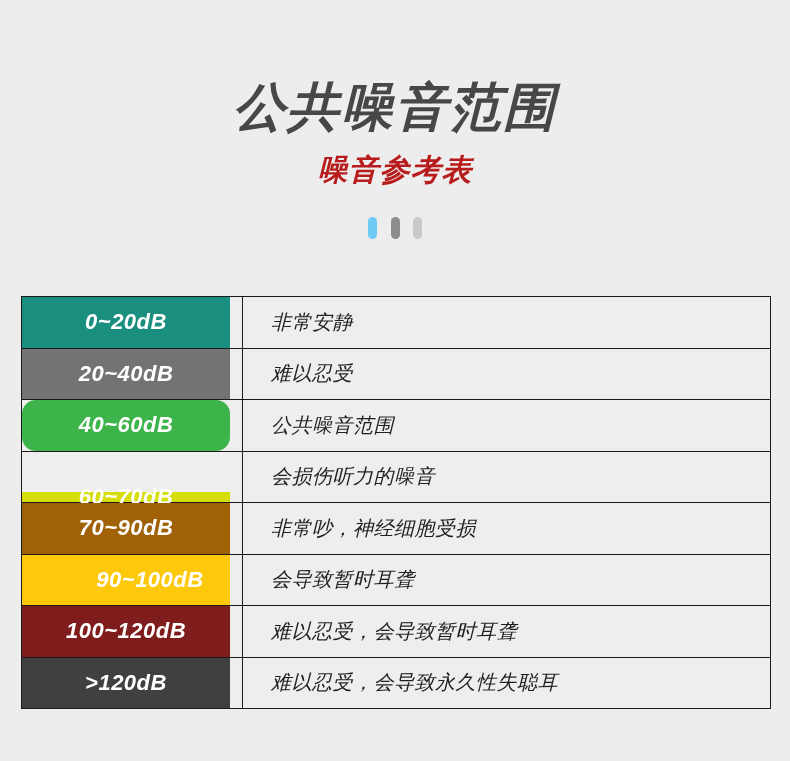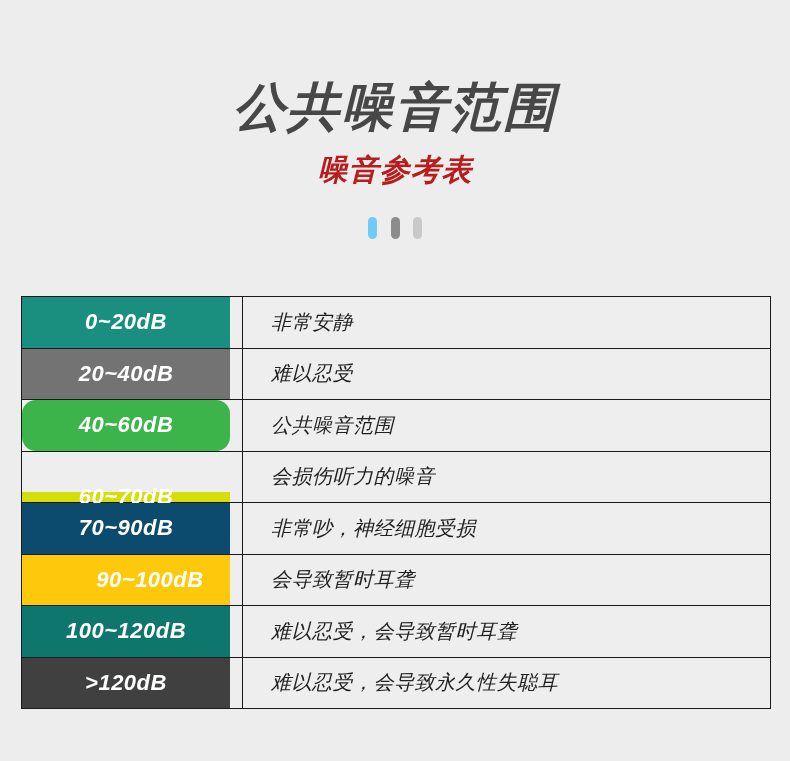--- a/index.html
+++ b/index.html
@@ -130,29 +130,29 @@
       </div>
       <div class="row">
         <div class="cell-level" style="background: rgb(60, 180, 74); border-radius: 14px;">40~60dB</div>
         <div class="cell-desc">公共噪音范围</div>
       </div>
       <div class="row">
         <div class="cell-level" style="background: rgb(214, 222, 9); margin-top: 40px;">60~70dB</div>
         <div class="cell-desc">会损伤听力的噪音</div>
       </div>
       <div class="row">
-        <div class="cell-level" style="background: #0c4a6e;">70~90dB</div>
+        <div class="cell-level" style="background: #a16207;">70~90dB</div>
         <div class="cell-desc">非常吵，神经细胞受损</div>
       </div>
       <div class="row">
         <div class="cell-level" style="background: rgb(255, 201, 11); padding-left: 48px;">90~100dB</div>
         <div class="cell-desc">会导致暂时耳聋</div>
       </div>
       <div class="row">
-        <div class="cell-level" style="background: #0f766e;">100~120dB</div>
+        <div class="cell-level" style="background: #7f1d1d;">100~120dB</div>
         <div class="cell-desc">难以忍受，会导致暂时耳聋</div>
       </div>
       <div class="row">
         <div class="cell-level" style="background: #404040;">&gt;120dB</div>
         <div class="cell-desc">难以忍受，会导致永久性失聪耳</div>
       </div>
     </div>
 
 </div>
 

